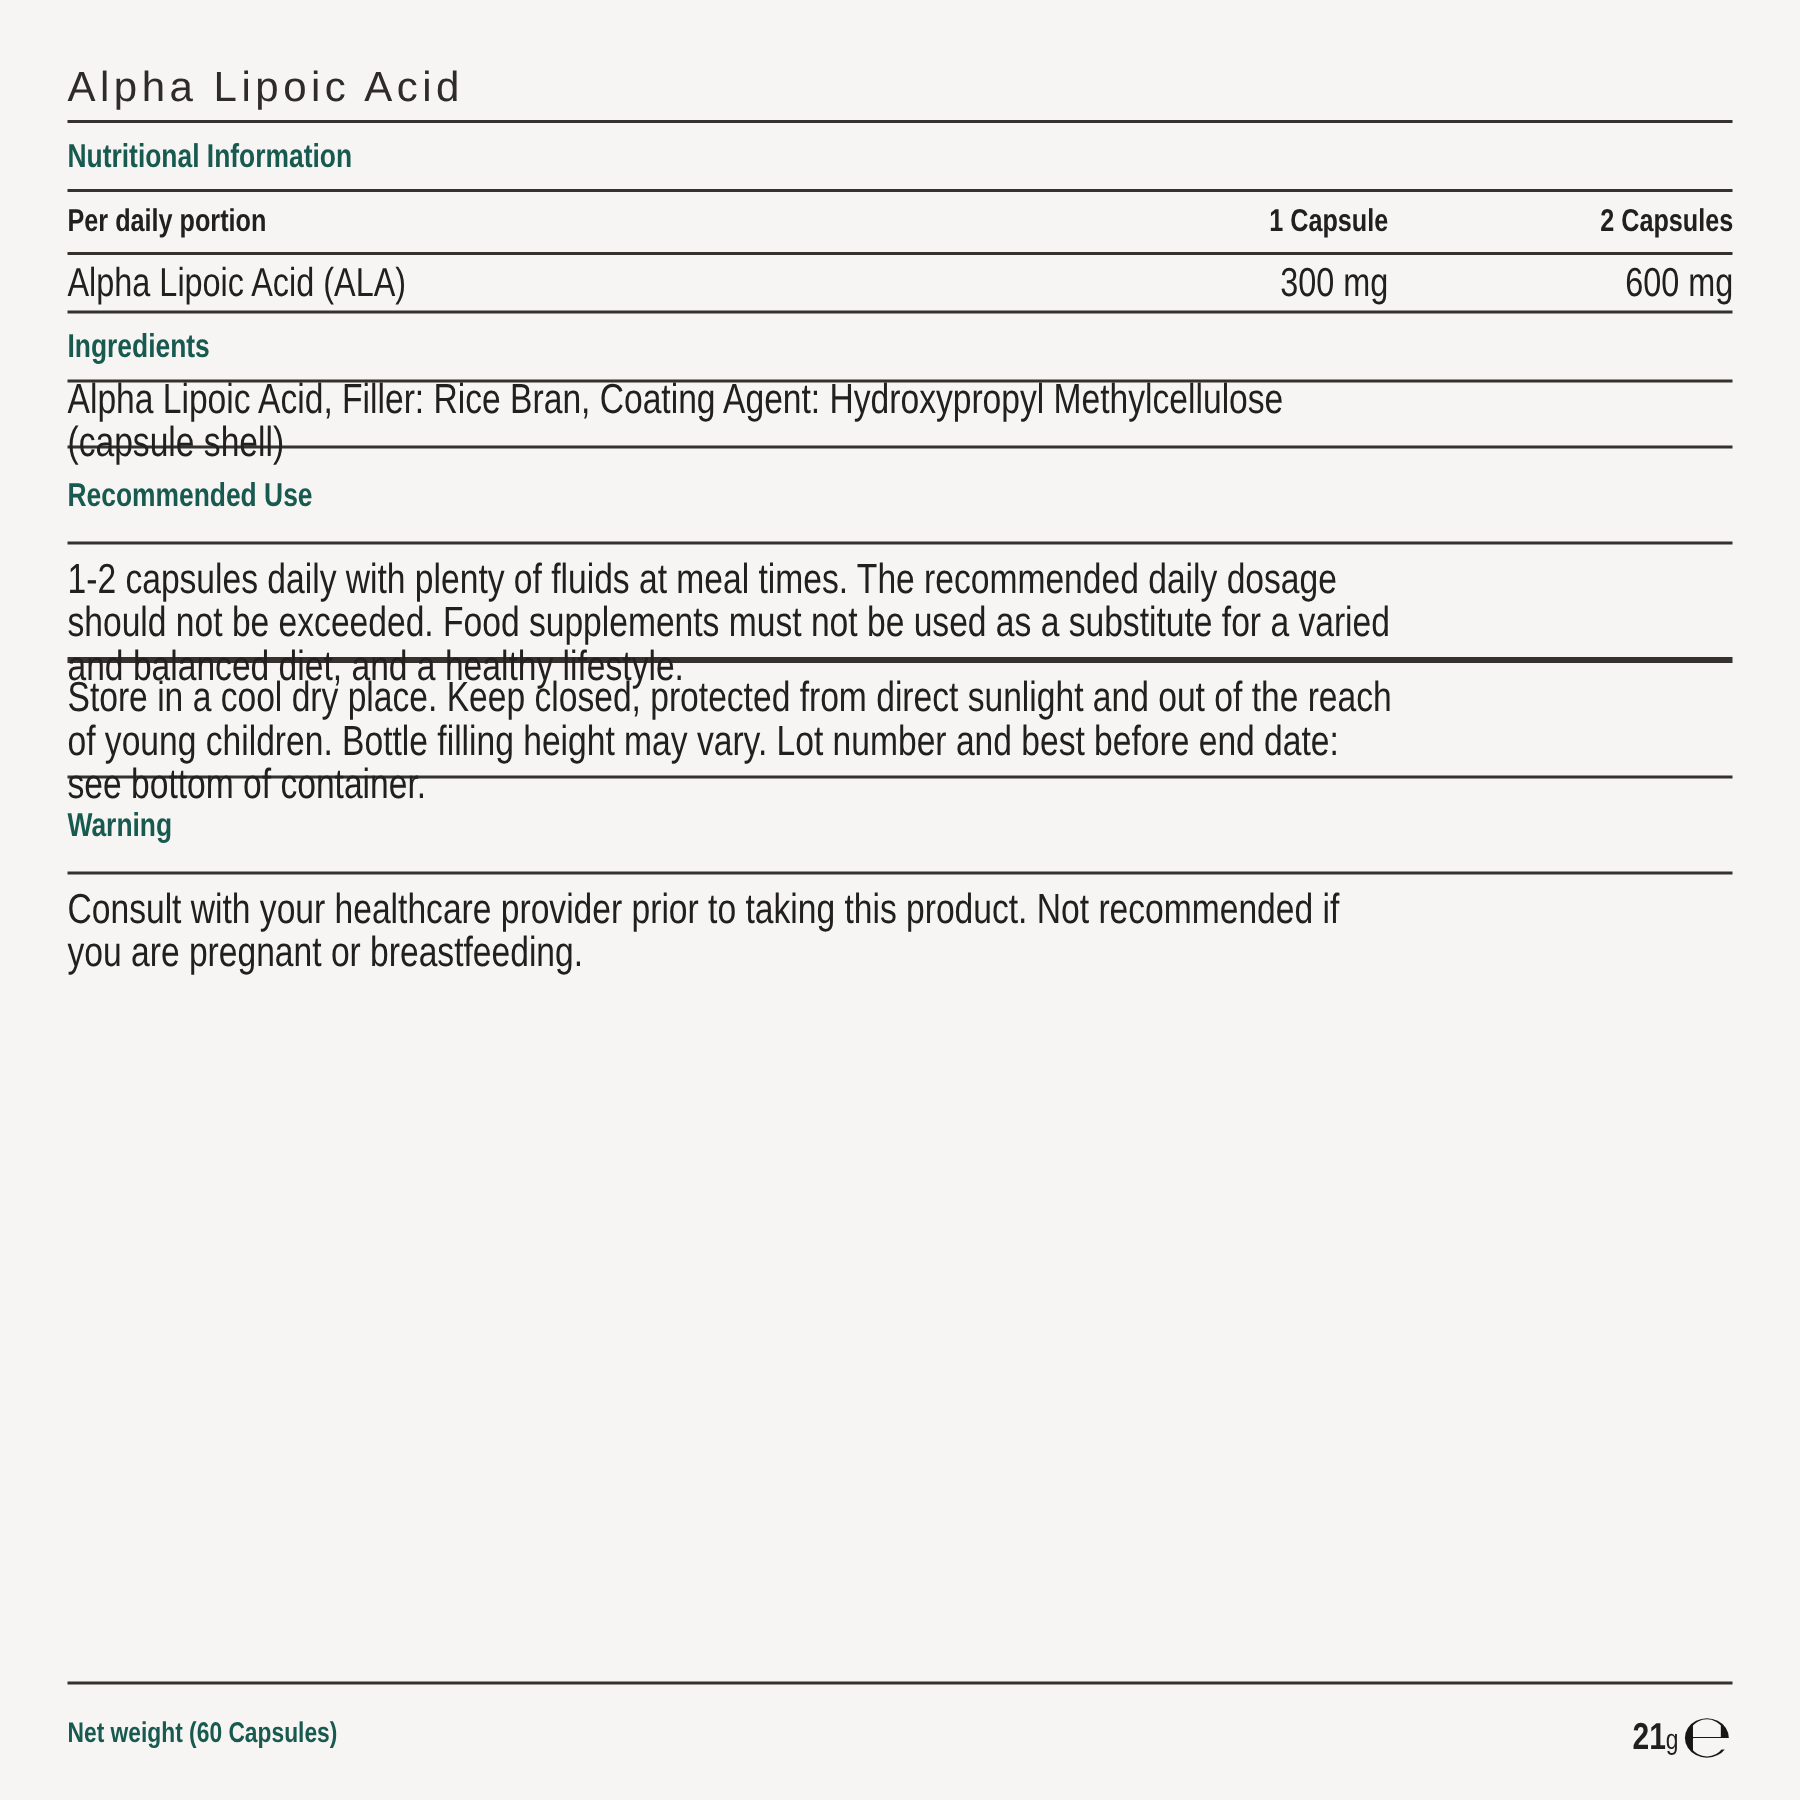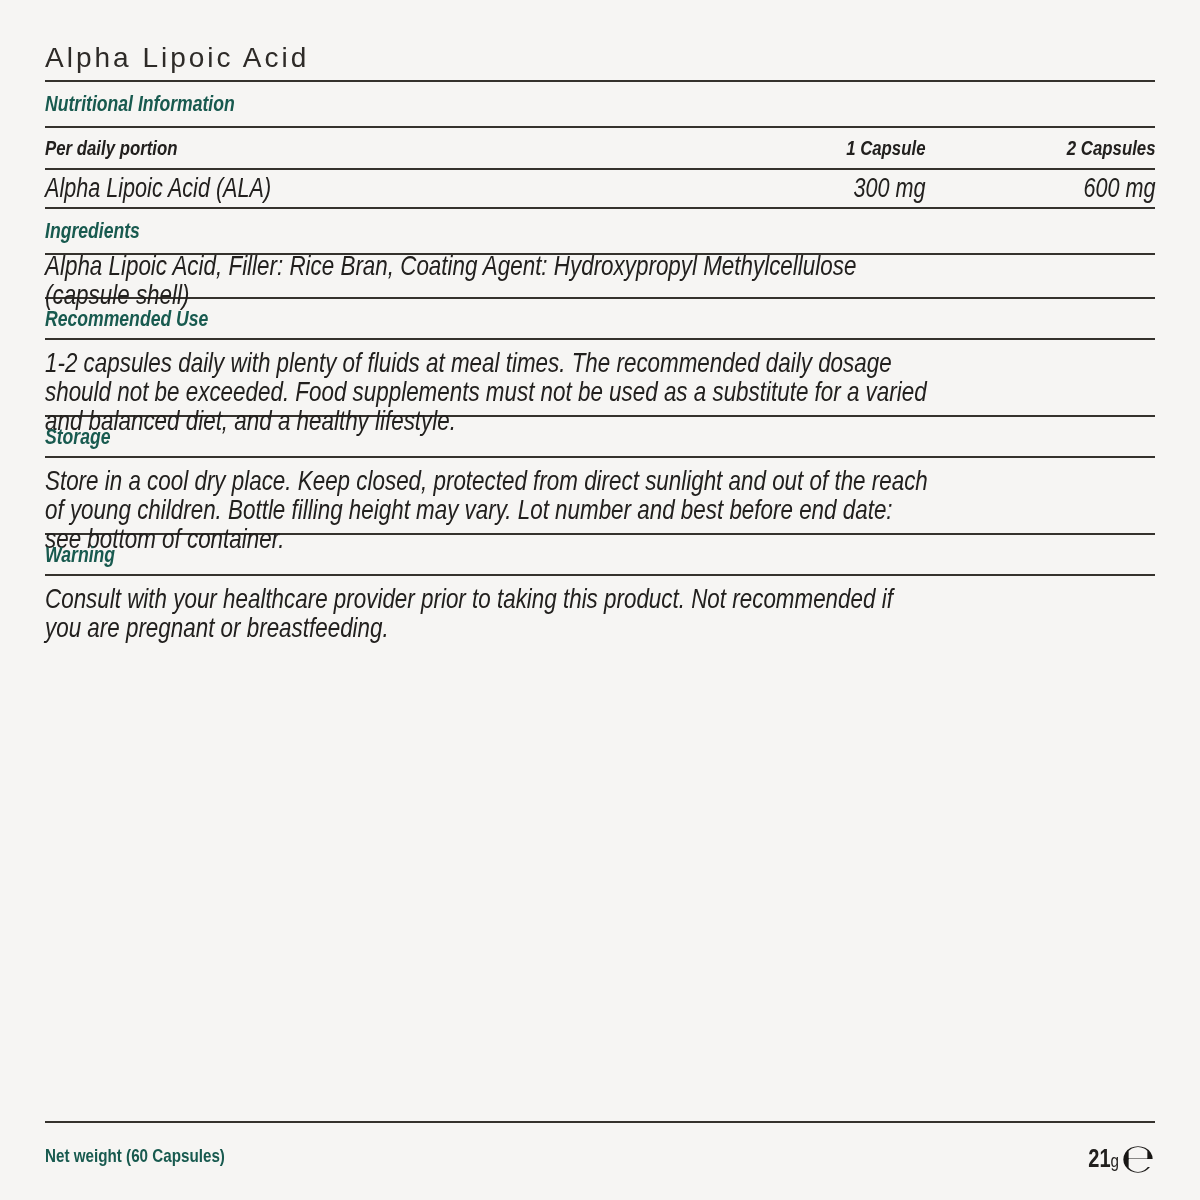--- a/index.html
+++ b/index.html
@@ -50,23 +50,23 @@
   }
   .page-title {
     margin: 0;
     font-size: 28px;
     line-height: 32px;
     font-weight: 400;
     letter-spacing: 3px;
     color: #2e2b28;
   }
 
-  .band { display: flex; align-items: center; flex: 0 0 auto; font-style: italic; }
+  .band { display: flex; align-items: center; flex: 0 0 auto; }
   .h44 { height: 44px; }
-  .h46 { height: 39px; }
+  .h46 { height: 62px; }
   .h40 { height: 40px; }
   .h37 { height: 37px; }
   .h42 { height: 42px; }
   .h75 { height: 75px; align-items: flex-start; }
 
   .section-head {
     color: #185a4f;
     font-weight: 700;
     font-size: 22px;
   }
@@ -176,23 +176,20 @@
   <div class="band h46 section-head">
     <span class="cond">Recommended Use</span>
   </div>
   <div class="rule"></div>
 
   <div class="band h75 pbody">
     <span class="cond-wrap">1-2 capsules daily with plenty of fluids at meal times. The recommended daily dosage should not be exceeded. Food supplements must not be used as a substitute for a varied and balanced diet, and a healthy lifestyle.</span>
   </div>
   <div class="rule"></div>
 
-  <div class="band h46 section-head">
-    <span class="cond">Storage</span>
-  </div>
   <div class="rule"></div>
 
   <div class="band h75 pbody">
     <span class="cond-wrap">Store in a cool dry place. Keep closed, protected from direct sunlight and out of the reach of young children. Bottle filling height may vary. Lot number and best before end date: see bottom of container.</span>
   </div>
   <div class="rule"></div>
 
   <div class="band h46 section-head">
     <span class="cond">Warning</span>
   </div>

